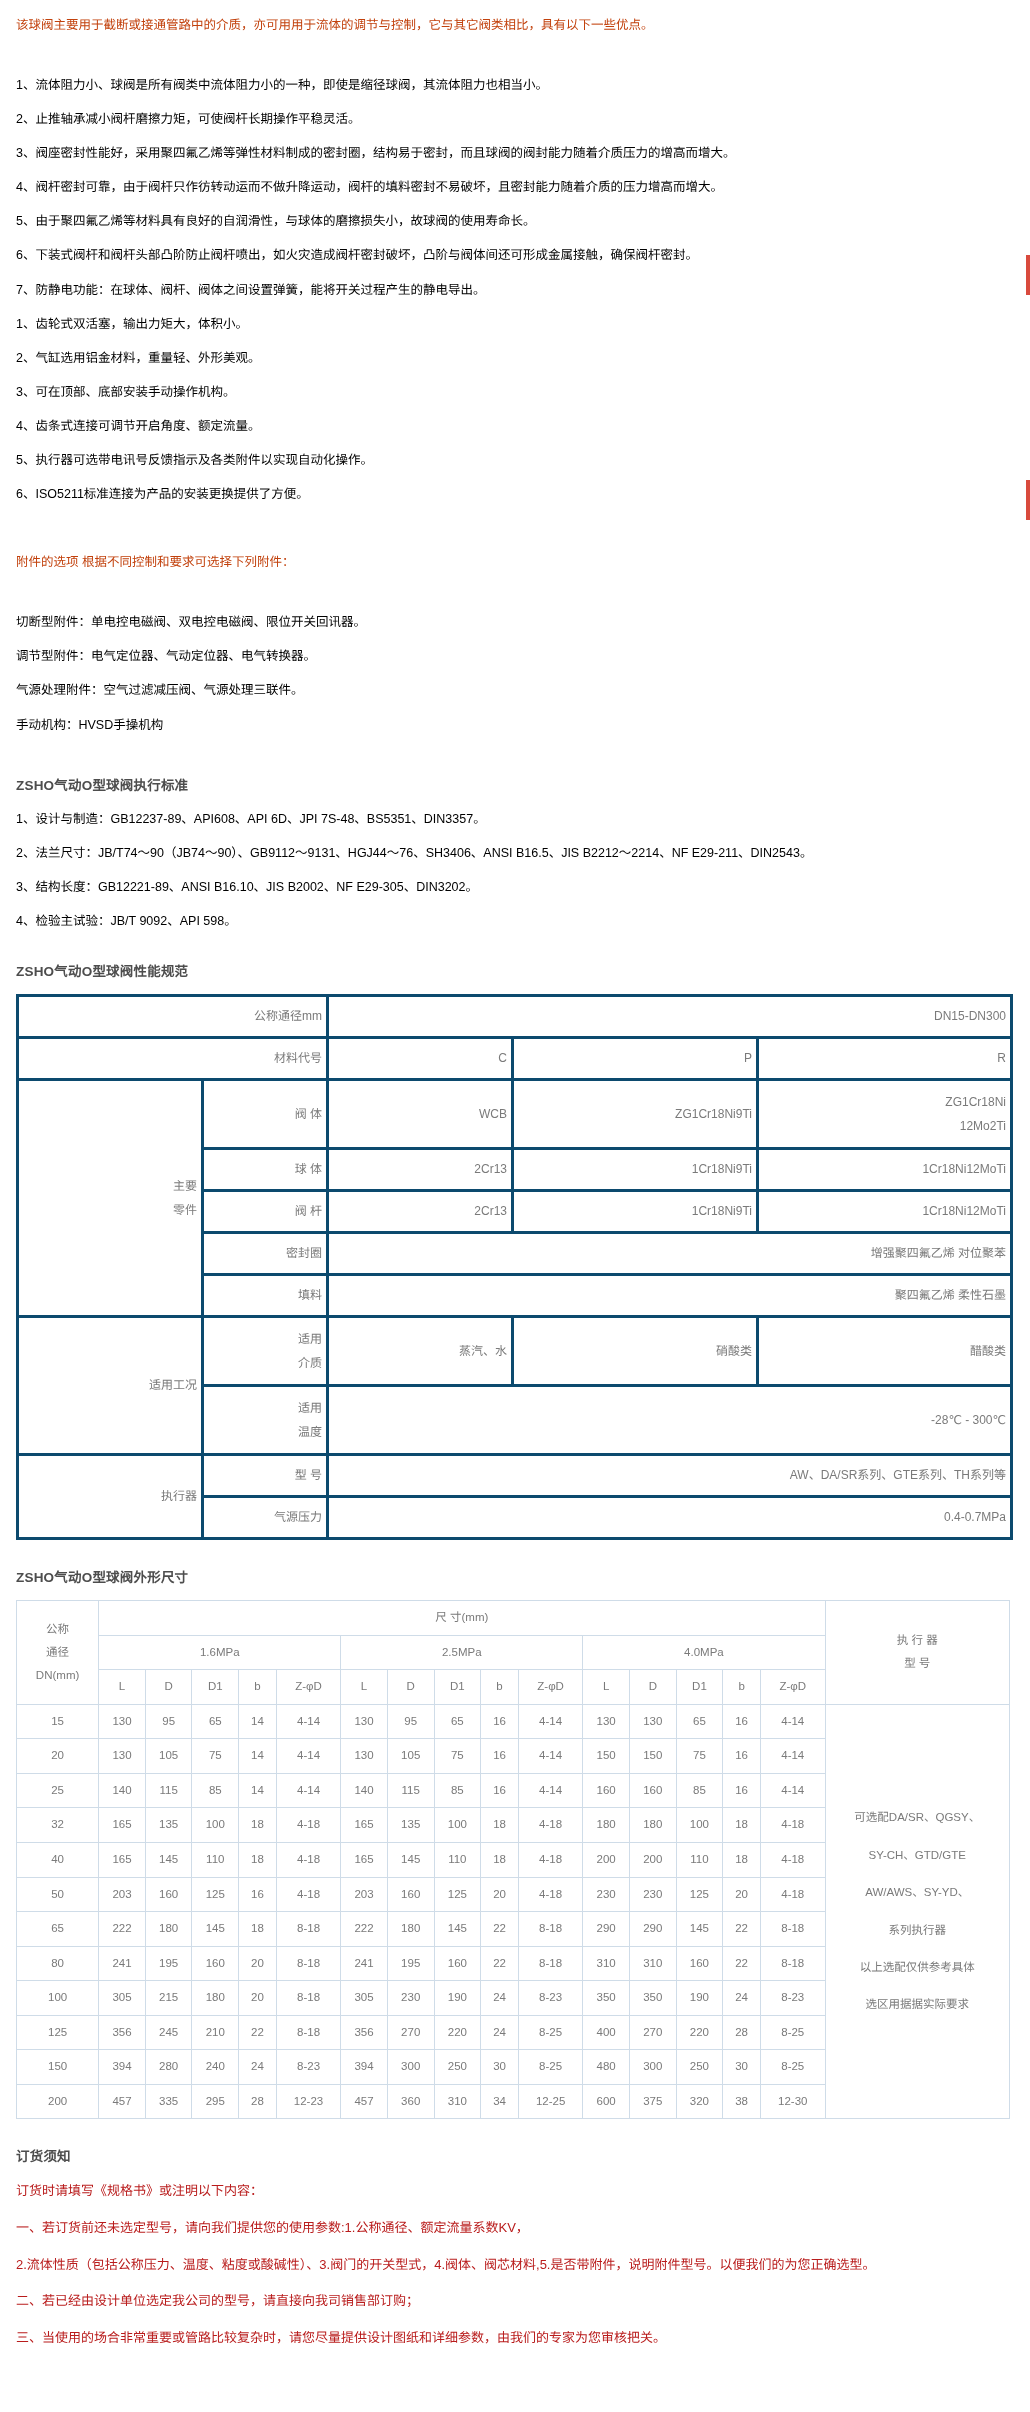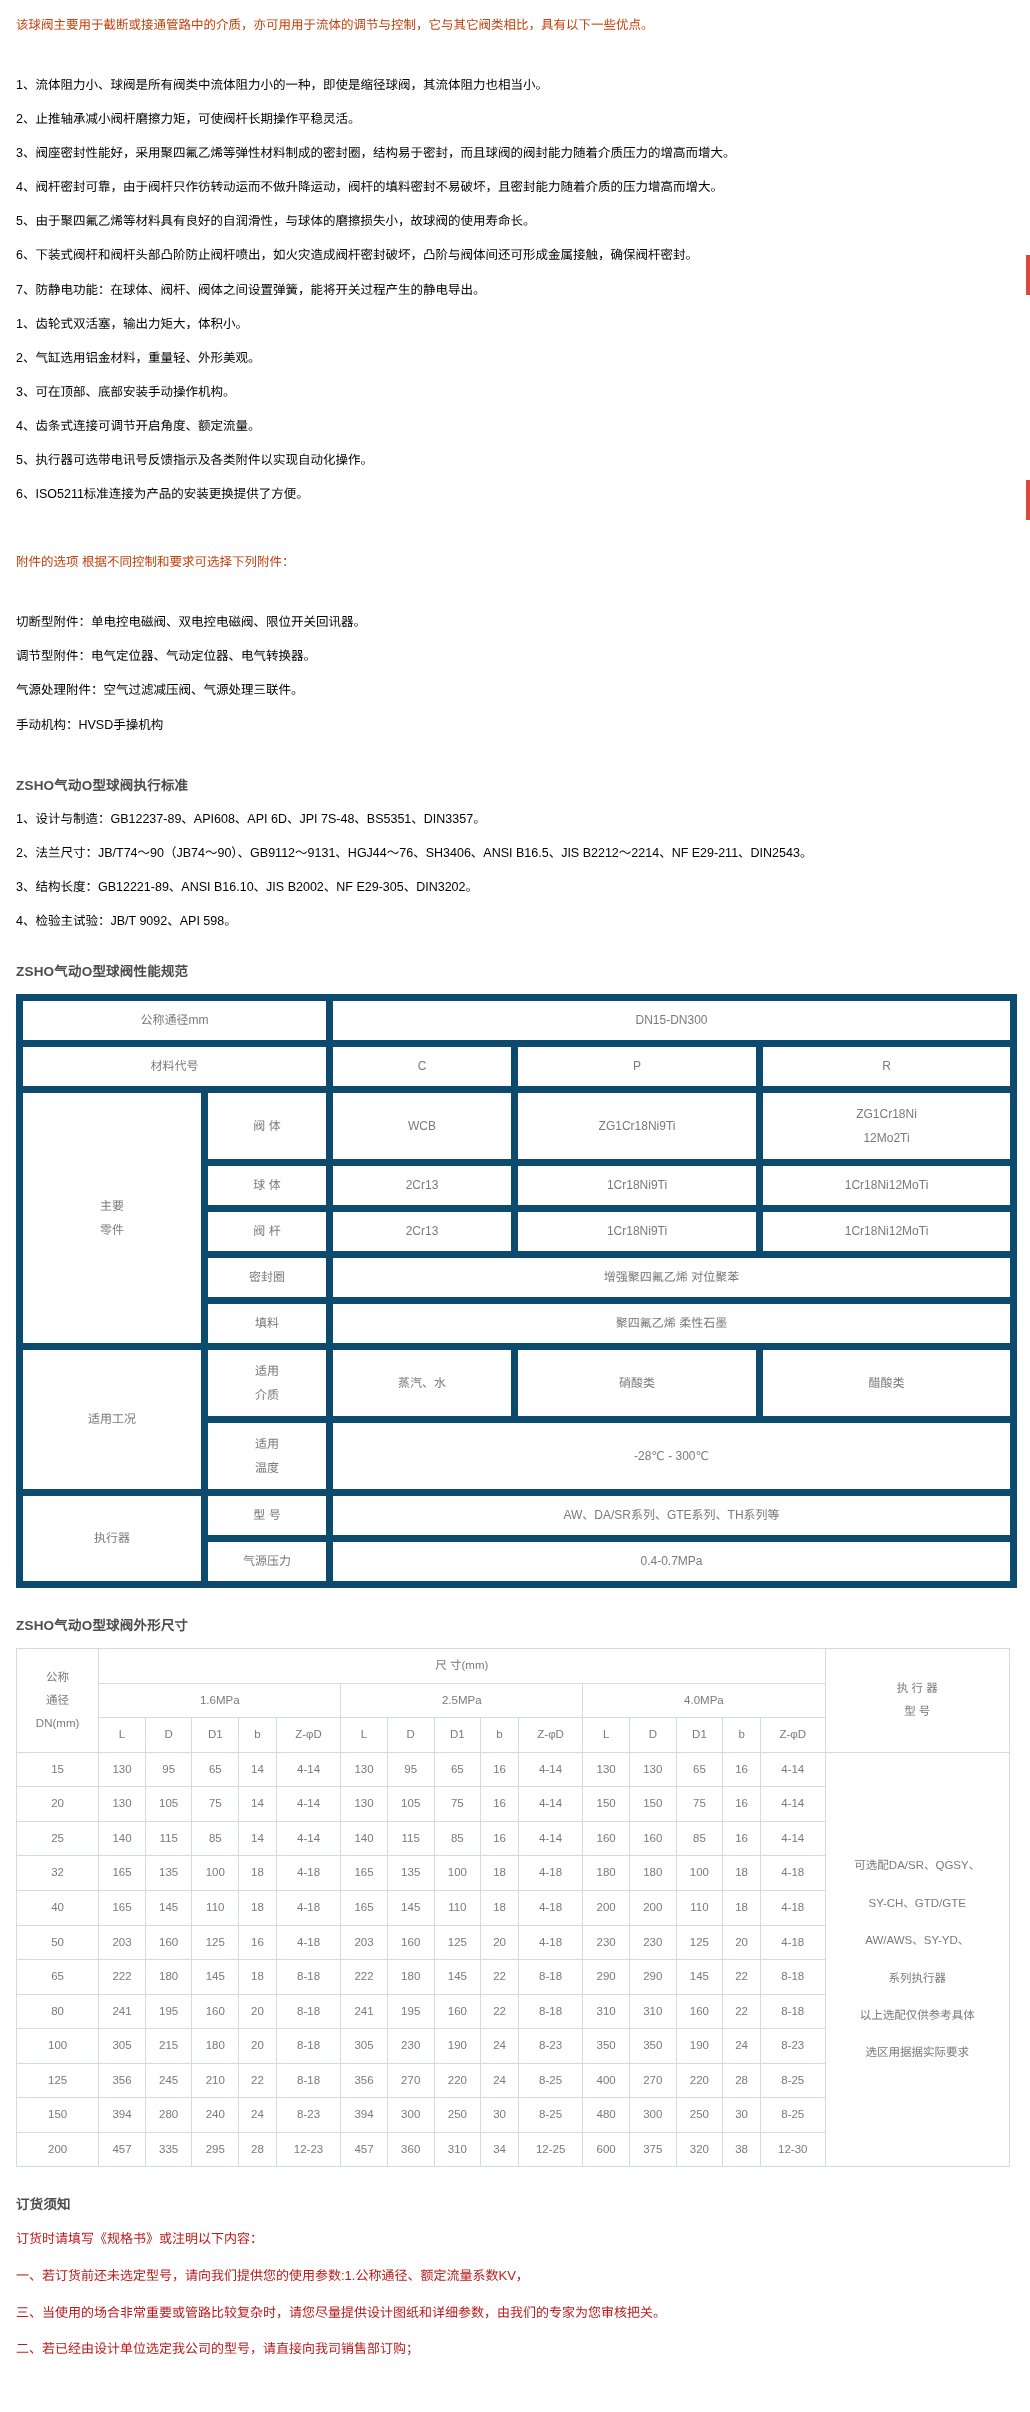--- a/index.html
+++ b/index.html
@@ -53,22 +53,22 @@
   .gap-lg { height: 34px; }
 
   
   table.spec {
     border-collapse: collapse;
     width: 994px;
     margin: 8px 0 0 0;
     table-layout: fixed;
   }
   table.spec td, table.spec th {
-    border: 7px solid #0c4a6e;
-    text-align: center;
+    border: 3px solid #0c4a6e;
+    text-align: right;
     vertical-align: middle;
     color: #7a7a7a;
     font-weight: normal;
     font-size: 12px;
     padding: 9px 4px;
     line-height: 1.75;
   }
   table.spec td.tall { height: 44px; }
 
   table.dim {
@@ -557,18 +557,19 @@
       </tr>
     </tbody>
   </table>
 
   <div class="gap-md"></div>
 
   <h2 class="sec-title">订货须知</h2>
   <div class="order-block">
     <p>订货时请填写《规格书》或注明以下内容：</p>
     <p>一、若订货前还未选定型号，请向我们提供您的使用参数:1.公称通径、额定流量系数KV，</p>
+    <p>2.流体性质（包括公称压力、温度、粘度或酸碱性）、3.阀门的开关型式，4.阀体、阀芯材料,5.是否带附件，说明附件型号。以便我们的为您正确选型。</p>
+    <p>二、若已经由设计单位选定我公司的型号，请直接向我司销售部订购；</p>
     <p>三、当使用的场合非常重要或管路比较复杂时，请您尽量提供设计图纸和详细参数，由我们的专家为您审核把关。</p>
-    <p>二、若已经由设计单位选定我公司的型号，请直接向我司销售部订购；</p>
   </div>
 
 </div>
 </div>
 
 </body></html>

